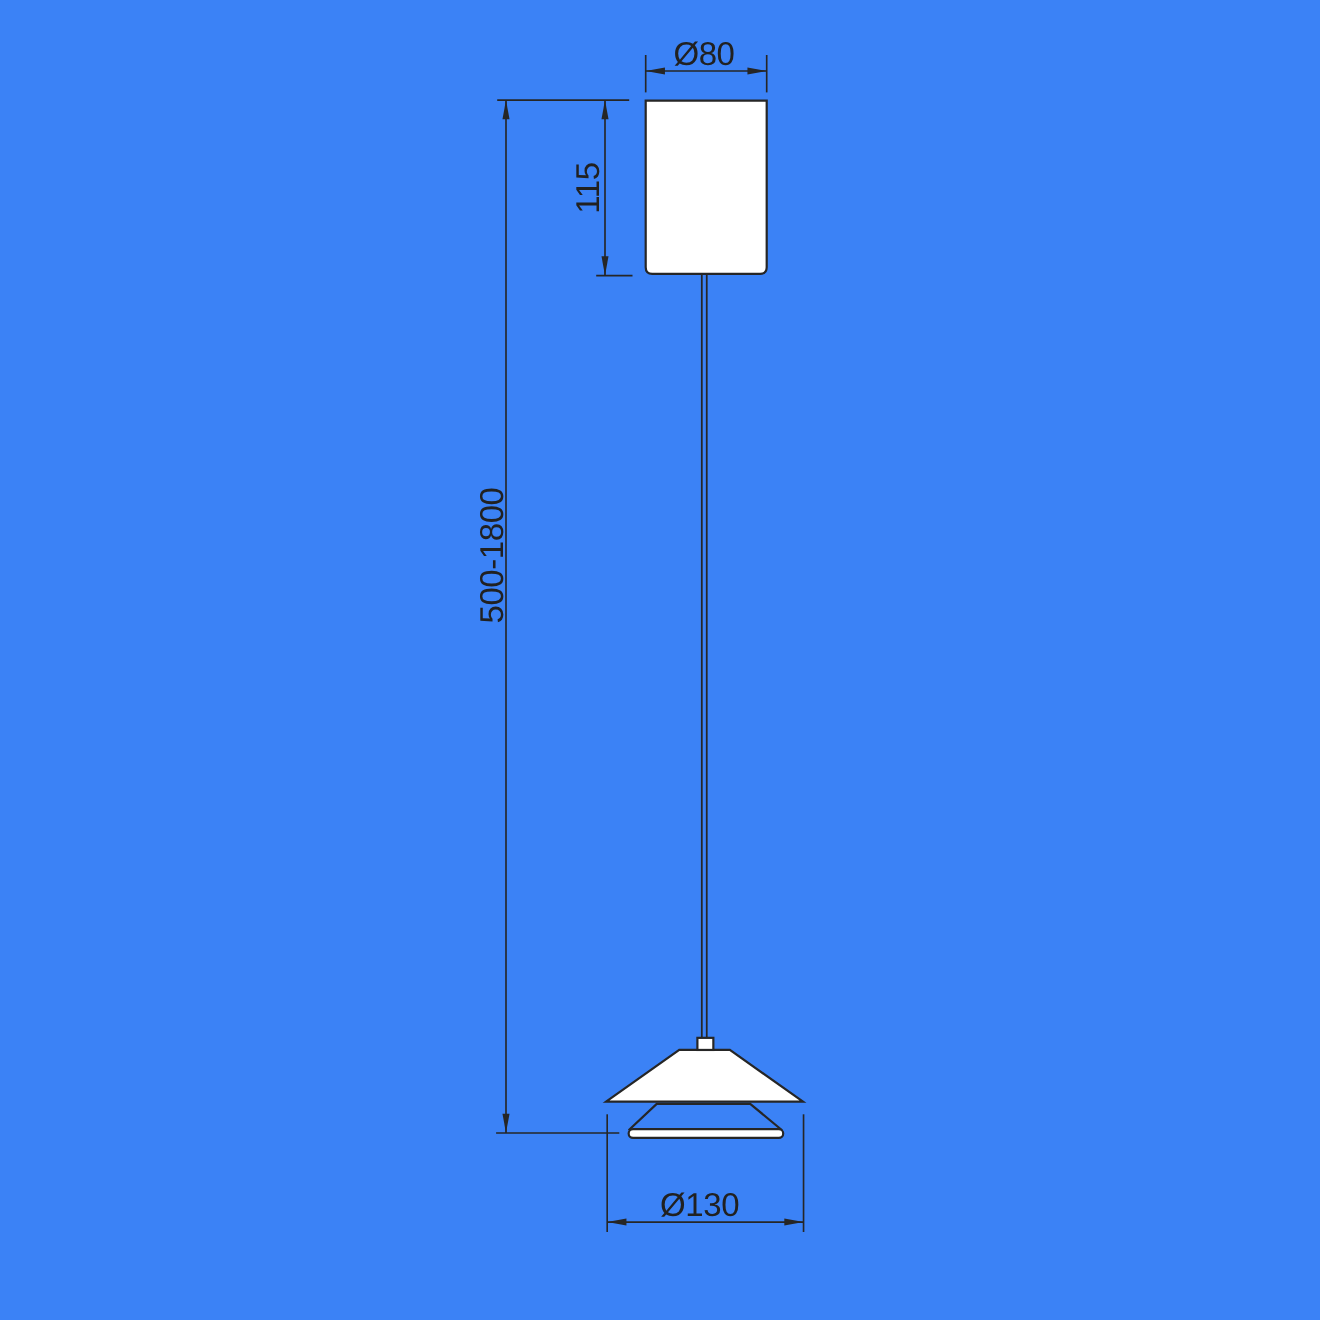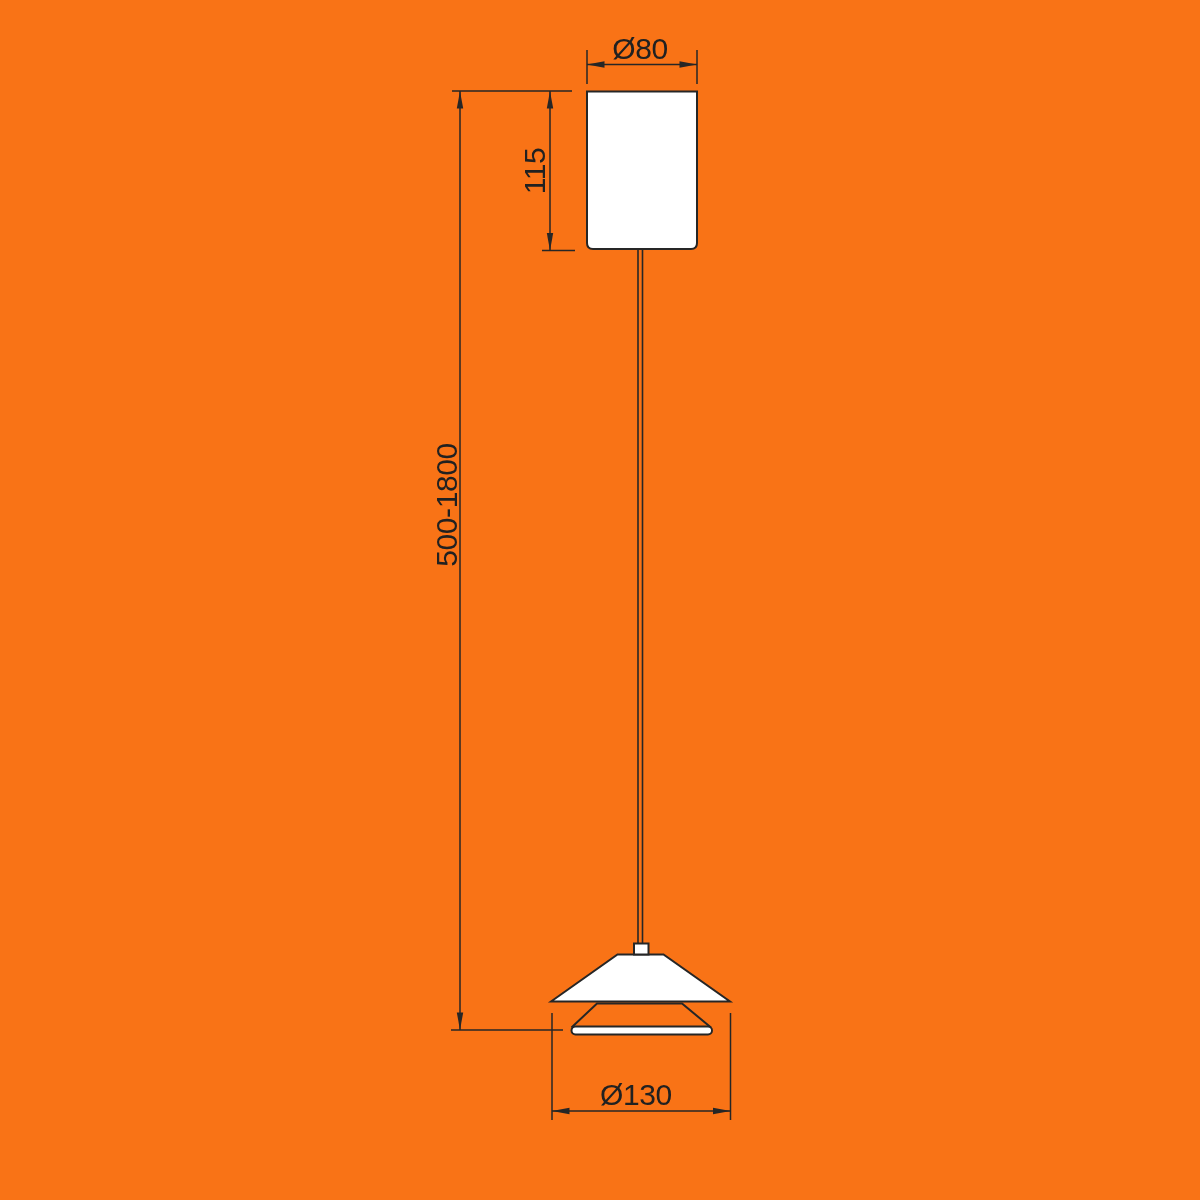--- a/index.html
+++ b/index.html
@@ -4,21 +4,21 @@
 <style>
   html, body {
     margin: 0;
     padding: 0;
     background: #ffffff;
   }
   .stage {
     position: relative;
     width: 1200px;
     height: 1200px;
-    background: #f97316;
+    background: #3b82f6;
     overflow: hidden;
   }
   svg {
     display: block;
   }
   .dim-text {
     font-family: "Liberation Sans", sans-serif;
     font-size: 30px;
     letter-spacing: -0.4px;
   }

